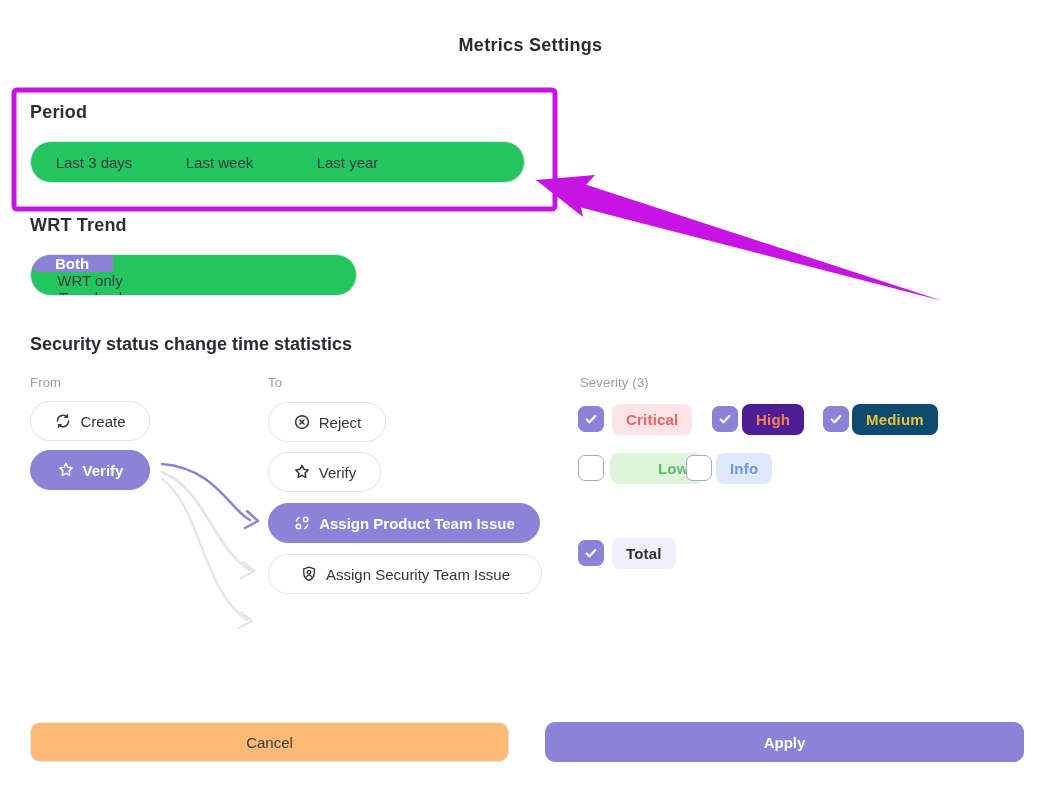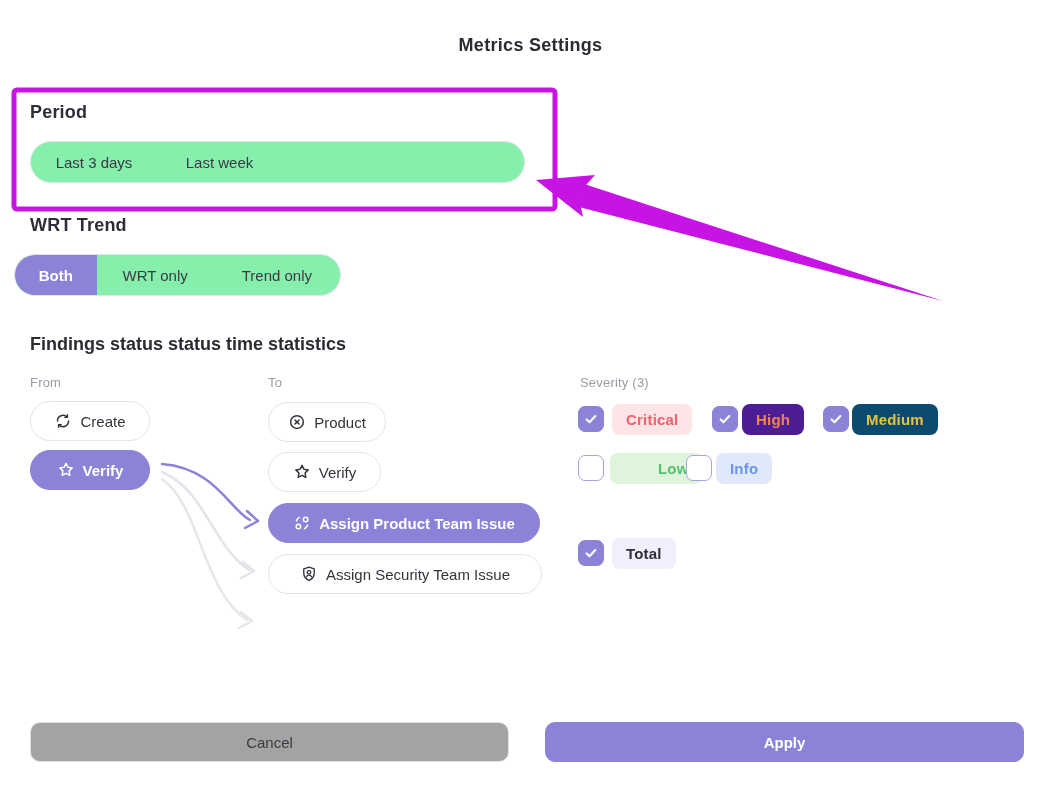--- a/index.html
+++ b/index.html
@@ -7,31 +7,31 @@
   body { font-family:"Liberation Sans", sans-serif; }
   .page { position:relative; width:1061px; height:798px; background:#fff; overflow:hidden; }
 
   .title { position:absolute; top:35px; left:0; width:100%; text-align:center;
            font-size:18px; font-weight:700; color:#2b2b33; letter-spacing:.3px; }
 
   .section-label { position:absolute; font-size:18px; font-weight:600; color:#2e2e38; letter-spacing:.2px; }
   .mini-label { position:absolute; font-size:13px; font-weight:400; color:#9b9ba6; letter-spacing:.2px; }
 
   
-  .seg-control { position:absolute; display:flex; height:42px; background:#86efac;
+  .seg-control { position:absolute; display:flex; height:42px; background:#22c55e;
                  border:1px solid #e3e3e9; border-radius:21px; overflow:hidden; }
   .seg { display:flex; align-items:center; justify-content:center; height:100%;
          font-size:15px; font-weight:500; color:#3a3a45; cursor:pointer; }
   .seg.selected { background:#8c82d8; color:#fff; font-weight:600; }
   #period-control { left:30px; top:141px; width:495px; }
   #period-control .seg:nth-child(1){ width:126px; }
   #period-control .seg:nth-child(2){ width:125px; }
   #period-control .seg:nth-child(3){ width:131px; }
   #period-control .seg:nth-child(4){ width:113px; }
-  #wrt-control { left:14px; top:254px; width:327px; }
+  #wrt-control { left:30px; top:254px; width:327px;flex-direction:column; }
   #wrt-control .seg:nth-child(1){ width:82px; border-radius:21px 0 0 21px; }
   #wrt-control .seg:nth-child(2){ width:118px; }
   #wrt-control .seg:nth-child(3){ width:127px; }
 
   .findings-heading { position:absolute; left:30px; top:334px; font-size:18px; font-weight:700; color:#2b2b33; }
 
   
   .flow-btn { position:absolute; height:40px; display:flex; align-items:center; justify-content:center;
               gap:8px; padding:0 14px; background:#fff; border:1px solid #e4e4e9; border-radius:20px;
               font-size:15px; font-weight:500; color:#34343e; cursor:pointer; white-space:nowrap; }
@@ -43,21 +43,21 @@
         border:1.5px solid #aaa3dd; cursor:pointer; display:flex; align-items:center; justify-content:center; }
   .cb svg { width:16px; height:16px; display:none; }
   .cb.checked { background:#8c82d8; border-color:#8c82d8; }
   .cb.checked svg { display:block; }
   .chip { position:absolute; height:31px; display:flex; align-items:center; justify-content:center;
           padding:0 14px; border-radius:8px; font-size:15px; font-weight:700; letter-spacing:.2px; cursor:pointer; }
 
   
   .footer-btn { position:absolute; top:722px; width:479px; height:40px; border-radius:10px;
                 display:flex; align-items:center; justify-content:center; font-size:15px; cursor:pointer; }
-  .cancel-btn { left:30px; background:#a3a3a3; border:1px solid #e2e2e8; color:#3a3a44; font-weight:500; }
+  .cancel-btn { left:30px; background:#fdba74; border:1px solid #e2e2e8; color:#3a3a44; font-weight:500; }
   .apply-btn  { left:545px; background:#8c82d8; border:1px solid #8c82d8; color:#fff; font-weight:600; }
 
   .overlay { position:absolute; left:0; top:0; width:1061px; height:798px; pointer-events:none; }
 </style>
 </head>
 <body>
 
 <div class="page">
 
   <svg class="overlay" viewBox="0 0 1061 798">
@@ -68,30 +68,31 @@
     <path d="M162 479 C200 505 203 592 247 620" fill="none" stroke="#e6e6ec" stroke-width="2.5" stroke-linecap="round"></path>
     <path d="M241 612 L252 621 L239 628" fill="none" stroke="#e6e6ec" stroke-width="2.5" stroke-linecap="round" stroke-linejoin="round"></path>
   </svg>
 
   <div class="title">Metrics Settings</div>
 
   <div class="section-label" style="left:30px; top:102px;">Period</div>
   <div class="seg-control" id="period-control">
     <div class="seg">Last 3 days</div>
     <div class="seg">Last week</div>
+    <div class="seg">Last year</div>
   </div>
 
   <div class="section-label" style="left:30px; top:215px;">WRT Trend</div>
   <div class="seg-control" id="wrt-control">
     <div class="seg selected">Both</div>
     <div class="seg">WRT only</div>
     <div class="seg">Trend only</div>
   </div>
 
-  <div class="findings-heading">Findings status status time statistics</div>
+  <div class="findings-heading">Security status change time statistics</div>
   <div class="mini-label" style="left:30px; top:375px;">From</div>
   <div class="mini-label" style="left:268px; top:375px;">To</div>
 
   <div class="flow-btn" style="left:30px; top:401px; width:120px;">
     <svg viewBox="0 0 24 24" fill="none" stroke="currentColor" stroke-width="2" stroke-linecap="round">
       <path d="M19.4 12a7.5 7.5 0 0 1-12.8 5.3M4.6 12a7.5 7.5 0 0 1 12.8-5.3"></path>
       <path d="M17.8 3.6v3.3h-3.3M6.2 20.4v-3.3h3.3"></path>
     </svg>
     <span>Create</span>
   </div>
@@ -100,21 +101,21 @@
       <path d="M12 3.2l2.5 5.1 5.8.9-4.2 4.1 1 5.8-5.1-2.7-5.1 2.7 1-5.8-4.2-4.1 5.8-.9z"></path>
     </svg>
     <span>Verify</span>
   </div>
 
   <div class="flow-btn" style="left:268px; top:402px; width:118px;">
     <svg viewBox="0 0 24 24" fill="none" stroke="currentColor" stroke-width="2" stroke-linecap="round">
       <circle cx="12" cy="12" r="8.5"></circle>
         <path d="M9.3 9.3l5.4 5.4M14.7 9.3l-5.4 5.4"></path>
     </svg>
-    <span>Product</span>
+    <span>Reject</span>
   </div>
   <div class="flow-btn" style="left:268px; top:452px; width:113px;">
     <svg viewBox="0 0 24 24" fill="none" stroke="currentColor" stroke-width="2" stroke-linejoin="round">
       <path d="M12 3.2l2.5 5.1 5.8.9-4.2 4.1 1 5.8-5.1-2.7-5.1 2.7 1-5.8-4.2-4.1 5.8-.9z"></path>
     </svg>
     <span>Verify</span>
   </div>
   <div class="flow-btn selected" style="left:268px; top:503px; width:272px;">
     <svg viewBox="0 0 24 24" fill="none" stroke="currentColor" stroke-width="2" stroke-linecap="round">
       <circle cx="16.8" cy="7.2" r="3"></circle>

